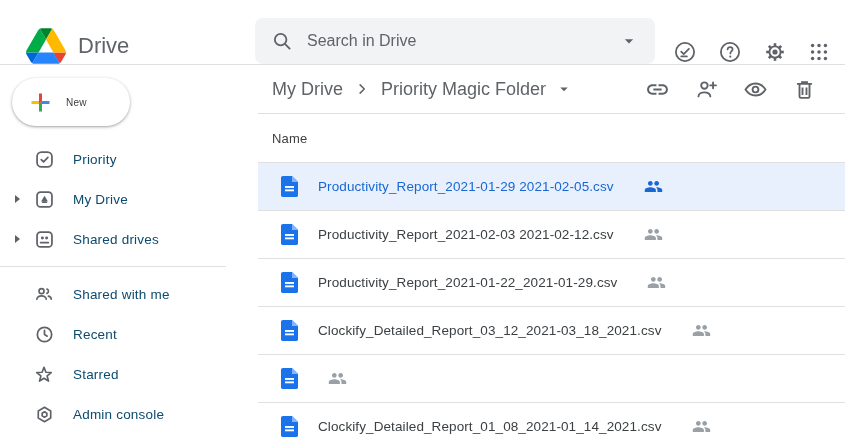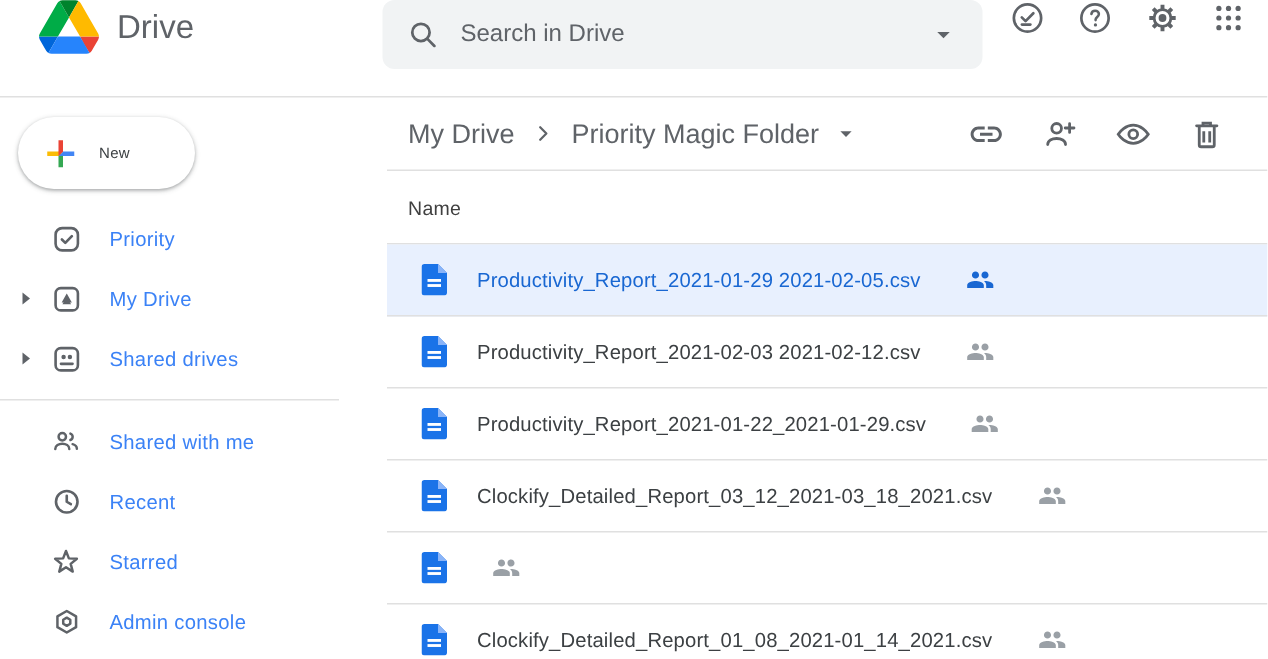--- a/index.html
+++ b/index.html
@@ -1,21 +1,21 @@
 <!DOCTYPE html>
 <html><head>
 <meta charset="utf-8">
 <style>
   * { box-sizing: border-box; margin: 0; padding: 0; }
   html, body { width: 845px; height: 439px; overflow: hidden; background: #fff;
     font-family: "Liberation Sans", sans-serif; }
   .app { width: 845px; height: 439px; display: flex; flex-direction: column; }
 
   
-  .header { height: 65px; flex: 0 0 65px; display: flex; align-items: flex-start;
+  .header { height: 65px; flex: 0 0 65px; display: flex; align-items: flex-end;
     border-bottom: 1px solid #e0e0e0; background: #fff; }
   .logo-area { width: 255px; flex: 0 0 255px; display: flex; align-items: center;
     padding-left: 26px; gap: 12px; }
   .app-title { font-size: 22px; color: #5f6368; }
   .search-bar { width: 400px; height: 46px; background: #f1f3f4; border-radius: 8px;
     display: flex; align-items: center; padding: 12px 16px; }
   .search-bar input { flex: 1; border: none; outline: none; background: transparent;
     font-size: 16px; color: #202124; margin-left: 14px; font-family: "Liberation Sans", sans-serif; }
   .search-bar input::placeholder { color: #5f6368; opacity: 1; }
   .icon-btn { background: none; border: none; cursor: pointer; display: flex;
@@ -29,21 +29,21 @@
 
   
   .sidebar { width: 258px; flex: 0 0 258px; padding-top: 13px; }
   .new-btn { margin-left: 12px; width: 118px; height: 48px; border-radius: 24px;
     background: #fff; border: none; cursor: pointer; display: flex; align-items: center;
     gap: 12px; padding-left: 15px; font-family: "Liberation Sans", sans-serif;
     box-shadow: 0 1px 2px 0 rgba(60,64,67,.30), 0 1px 3px 1px rgba(60,64,67,.15); }
   .new-btn span { font-size: 10px; color: #3c4043; font-weight: 500; letter-spacing: .2px; }
   .nav { margin-top: 13px; }
   .nav-item { height: 40px; display: flex; align-items: center; padding-left: 8px;
-    cursor: pointer; color: #3b82f6; }
+    cursor: pointer; color: #0c4a6e; }
   .nav-item .arrow-box { width: 18px; display: flex; justify-content: center; }
   .expand-arrow { width: 0; height: 0; border-left: 5px solid #5f6368;
     border-top: 4px solid transparent; border-bottom: 4px solid transparent; }
   .nav-item .nav-icon { width: 24px; margin-left: 6px; display: flex; justify-content: center; }
   .nav-item .nav-label { margin-left: 17px; font-size: 13.5px; font-weight: 500;
     letter-spacing: .2px; }
   .sidebar-divider { height: 1px; background: #e0e0e0; margin: 7px 32px 7px 0; }
 
   
   .content { flex: 1; display: flex; flex-direction: column; min-width: 0; }

